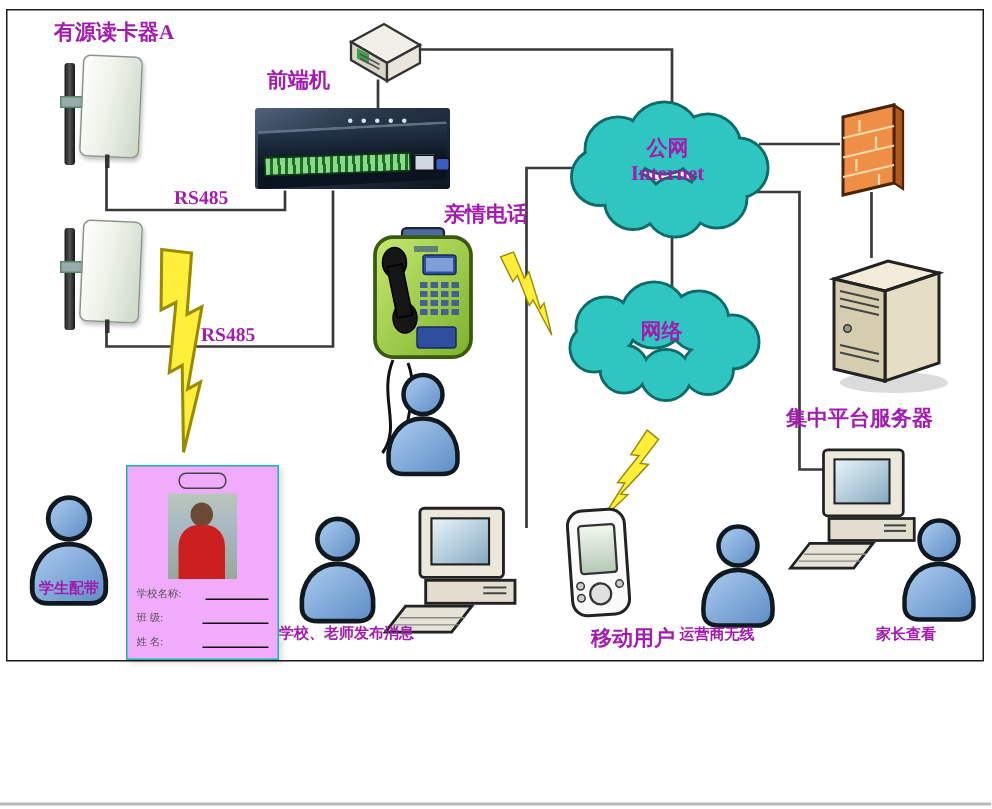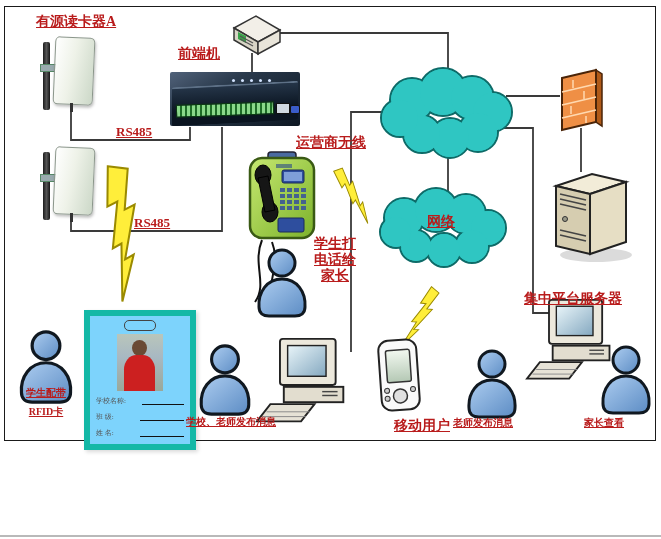--- a/index.html
+++ b/index.html
@@ -3,21 +3,21 @@
 <meta charset="utf-8">
 <style>
   html,body { margin:0; padding:0; background:#fff; }
   .canvas { position:relative; width:661px; height:539px; background:#fff; overflow:hidden;
             font-family:"Liberation Serif","DejaVu Serif",serif; }
   .frame { position:absolute; left:4px; top:6px; width:650px; height:433px;
            border:1.5px solid #1a1a1a; }
   .bottom-edge { position:absolute; left:0; top:535px; width:661px; height:2px; background:#b9b9b9; }
   svg.layer { position:absolute; left:0; top:0; }
 
-  .lbl { position:absolute; color:#b91c1c; font-weight:bold; font-size:14px; white-space:nowrap;text-decoration:underline; }
+  .lbl { position:absolute; color:#a21caf; font-weight:bold; font-size:14px; white-space:nowrap; }
   .lbl.big { font-size:10px; }
   .lbl.center { text-align:center; white-space:normal; }
 
   
   .reader { position:absolute; width:66px; height:80px; }
   .reader .pole { position:absolute; left:13px; top:6px; width:7px; height:68px;
       background:linear-gradient(90deg,#1c1c1c,#555 50%,#161616); border-radius:2px; }
   .reader .bracket { position:absolute; left:10px; top:28px; width:16px; height:6px;
       background:#9aabae; border:1px solid #586; }
   .reader .panel { position:absolute; left:24px; top:1px; width:38px; height:66px;
@@ -38,21 +38,21 @@
   .machine .strip { position:absolute; left:6px; top:31px; width:96px; height:11px;
       background:repeating-linear-gradient(90deg,#8ad88a 0 3px,#1d6b26 3px 5px);
       border:1px solid #0c3a12; transform:rotate(-2deg); }
   .machine .port-eth { position:absolute; left:106px; top:31px; width:12px; height:9px;
       background:#cfd8e0; border:1px solid #111; }
   .machine .port-vga { position:absolute; left:120px; top:33px; width:8px; height:7px;
       background:#3a5cc8; border:1px solid #111; border-radius:2px; }
 
   
   .idcard { position:absolute; left:84px; top:310px; width:100px; height:128px;
-      background:#7dd3fc; border:6px solid #14b8a6; box-shadow:2px 2px 4px rgba(0,0,0,.15); }
+      background:#f0abfc; border:1px solid #14b8a6; box-shadow:2px 2px 4px rgba(0,0,0,.15); }
   .idcard .slot { width:30px; height:9px; border:1.5px solid #444; border-radius:5px;
       margin:4px auto 0; }
   .idcard .photo { position:relative; width:46px; height:57px; margin:3px auto 0;
       background:linear-gradient(180deg,#b9c6bb 0%,#a8b8c2 40%,#9aa89a 100%); overflow:hidden; }
   .idcard .photo .head { position:absolute; left:15px; top:6px; width:15px; height:16px;
       background:#6a4a34; border-radius:50%; }
   .idcard .photo .shirt { position:absolute; left:7px; top:21px; width:31px; height:36px;
       background:#cc2020; border-radius:40% 40% 0 0; }
   .idcard .fields { padding:6px 6px 0; }
   .idcard .frow { display:flex; align-items:flex-end; margin-bottom:8px; }
@@ -310,39 +310,37 @@
         <span class="line"></span>
       </div>
     </div>
   </div>
 
   <div class="lbl" style="left:36px; top:13px;">有源读卡器A</div>
   <div class="lbl" style="left:178px; top:45px;">前端机</div>
   <div class="lbl" style="left:116px; top:124px; font-size:13px;">RS485</div>
   <div class="lbl" style="left:134px; top:215px; font-size:13px;">RS485</div>
 
+  <div class="lbl center" style="left:385px; top:91px; width:120px; line-height:17px;">
+    <div>公网</div>
+    <div>Internet</div>
+  </div>
 
   <div class="lbl center" style="left:379px; top:213px; width:124px; line-height:17px;">
     <div>网络</div>
   </div>
 
-  <div class="lbl" style="left:296px; top:134px;">运营商无线</div>
-
-  <div class="lbl center" style="left:308px; top:236px; width:54px; line-height:16px;">
-    <div>学生打</div>
-    <div>电话给</div>
-    <div>家长</div>
-  </div>
-
-  <div class="lbl" style="left:524px; top:270px;margin-top:20px;">集中平台服务器</div>
+  <div class="lbl" style="left:296px; top:134px;">亲情电话</div>
+
+
+  <div class="lbl" style="left:524px; top:270px;">集中平台服务器</div>
 
   <div class="lbl big center" style="left:4px; top:383px; width:84px; line-height:19px;">
     <div>学生配带</div>
-    <div>RFID卡</div>
   </div>
 
   <div class="lbl big" style="left:186px; top:415px;text-align:right;">学校、老师发布消息</div>
   <div class="lbl" style="left:370px; top:417px;margin-left:24px;">移动用户</div>
-  <div class="lbl big" style="left:453px; top:416px;">老师发布消息</div>
+  <div class="lbl big" style="left:453px; top:416px;">运营商无线</div>
   <div class="lbl big" style="left:584px; top:416px;">家长查看</div>
 
   <div class="bottom-edge"></div>
 </div>
 
 </body></html>

